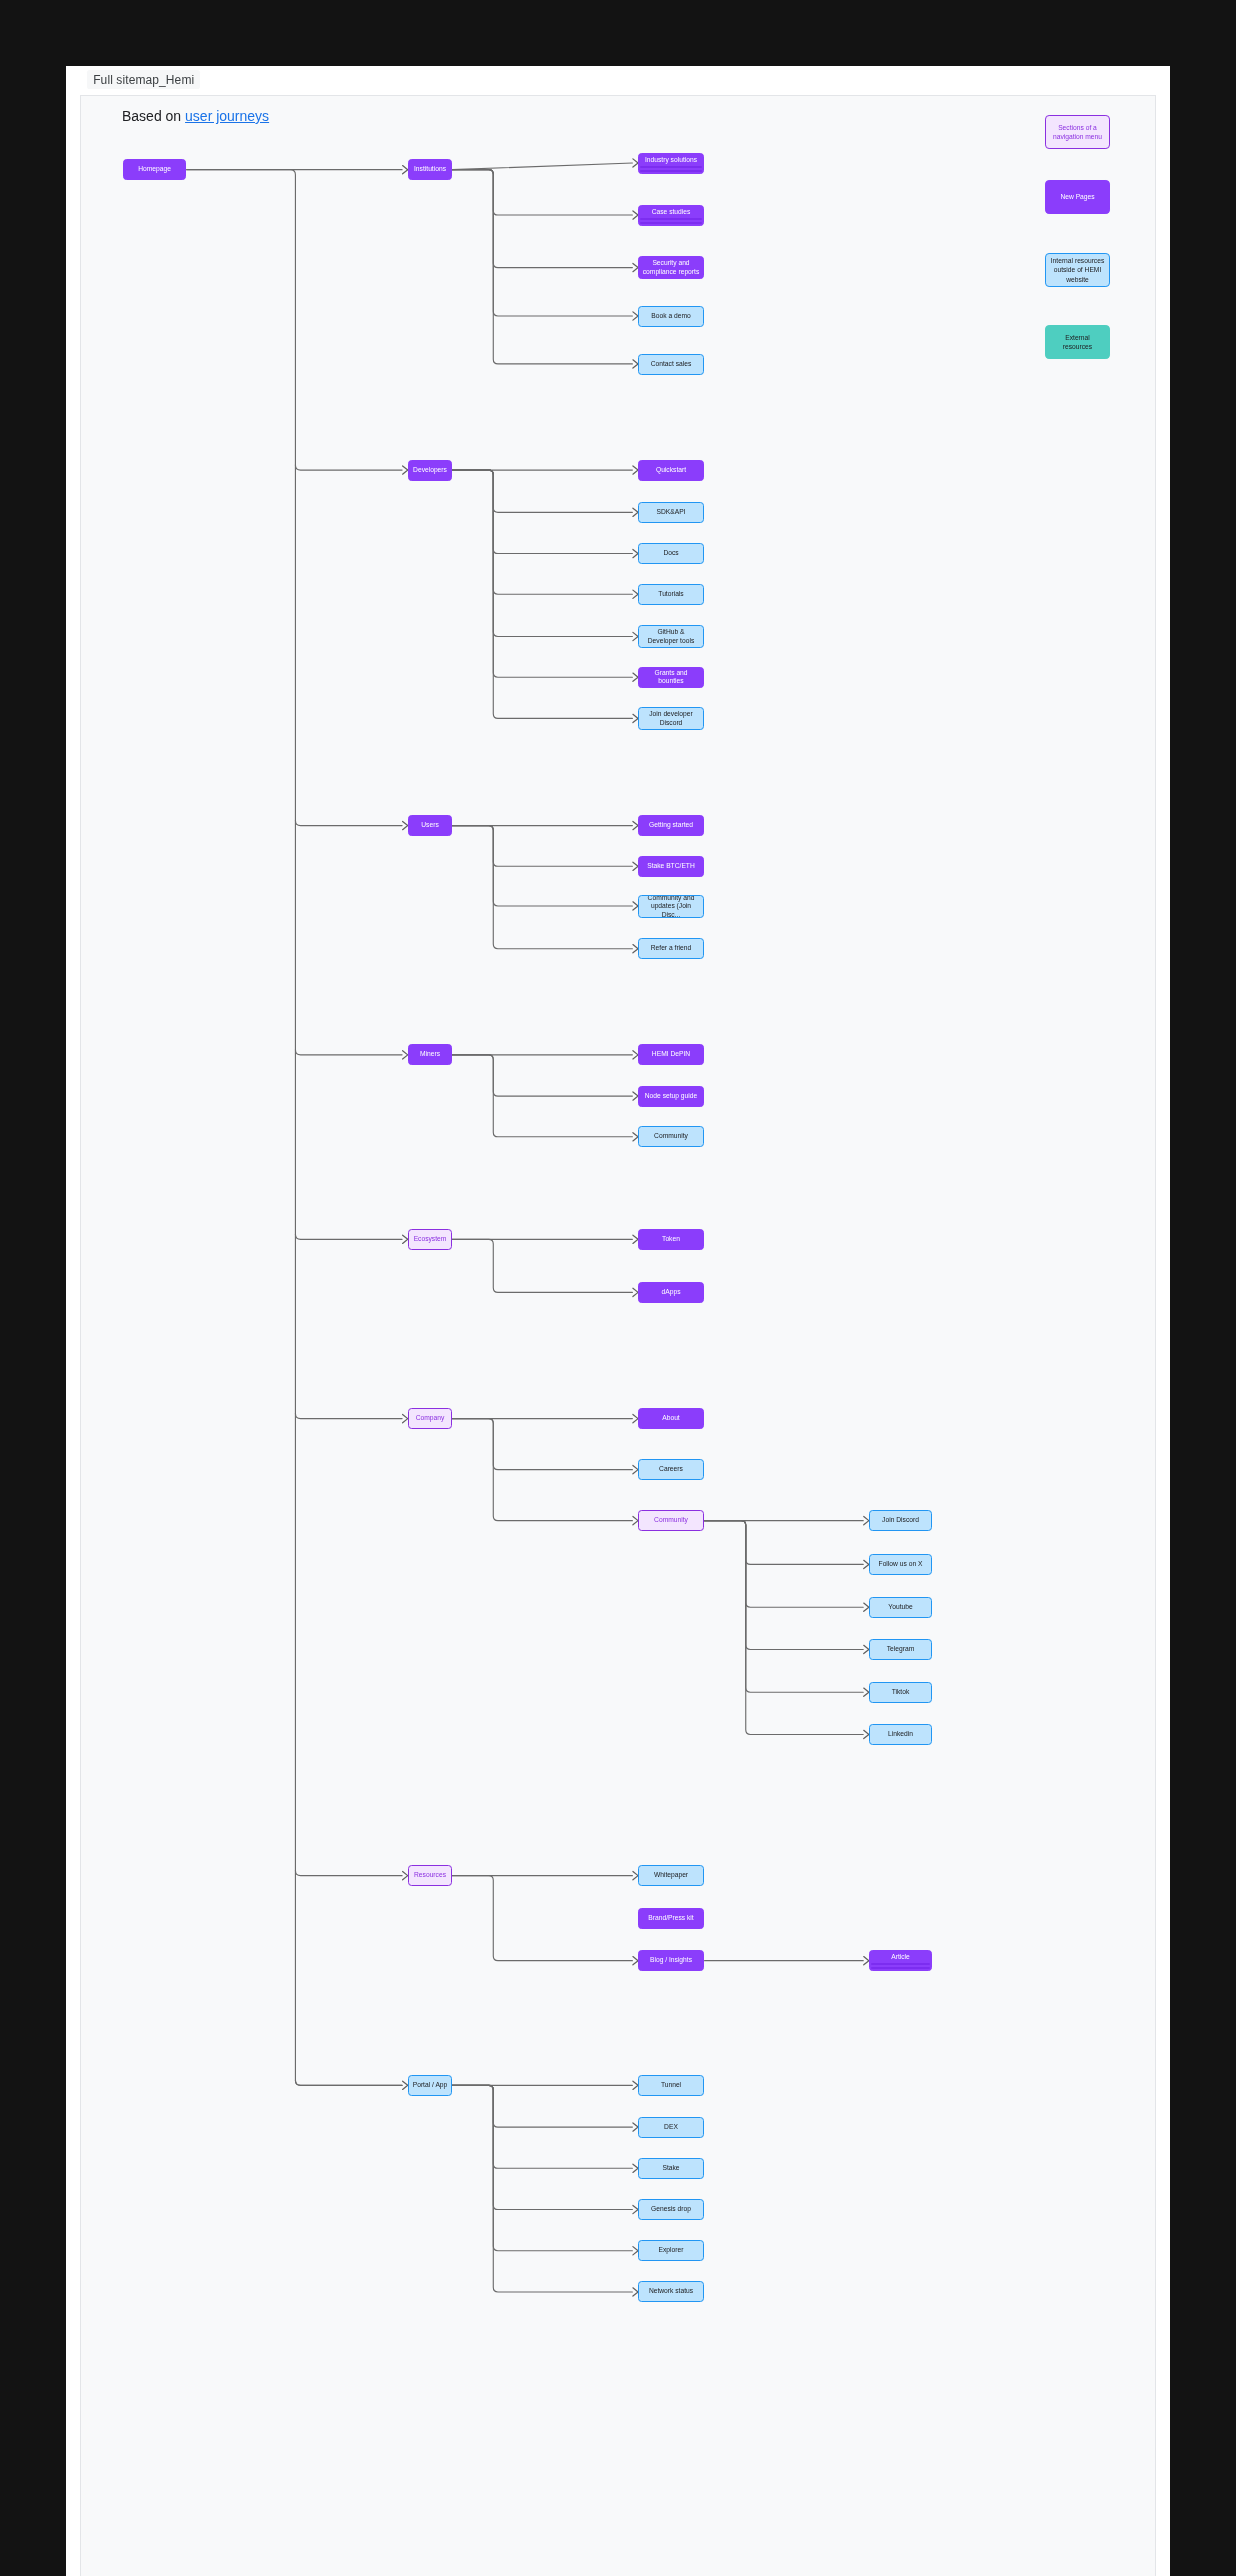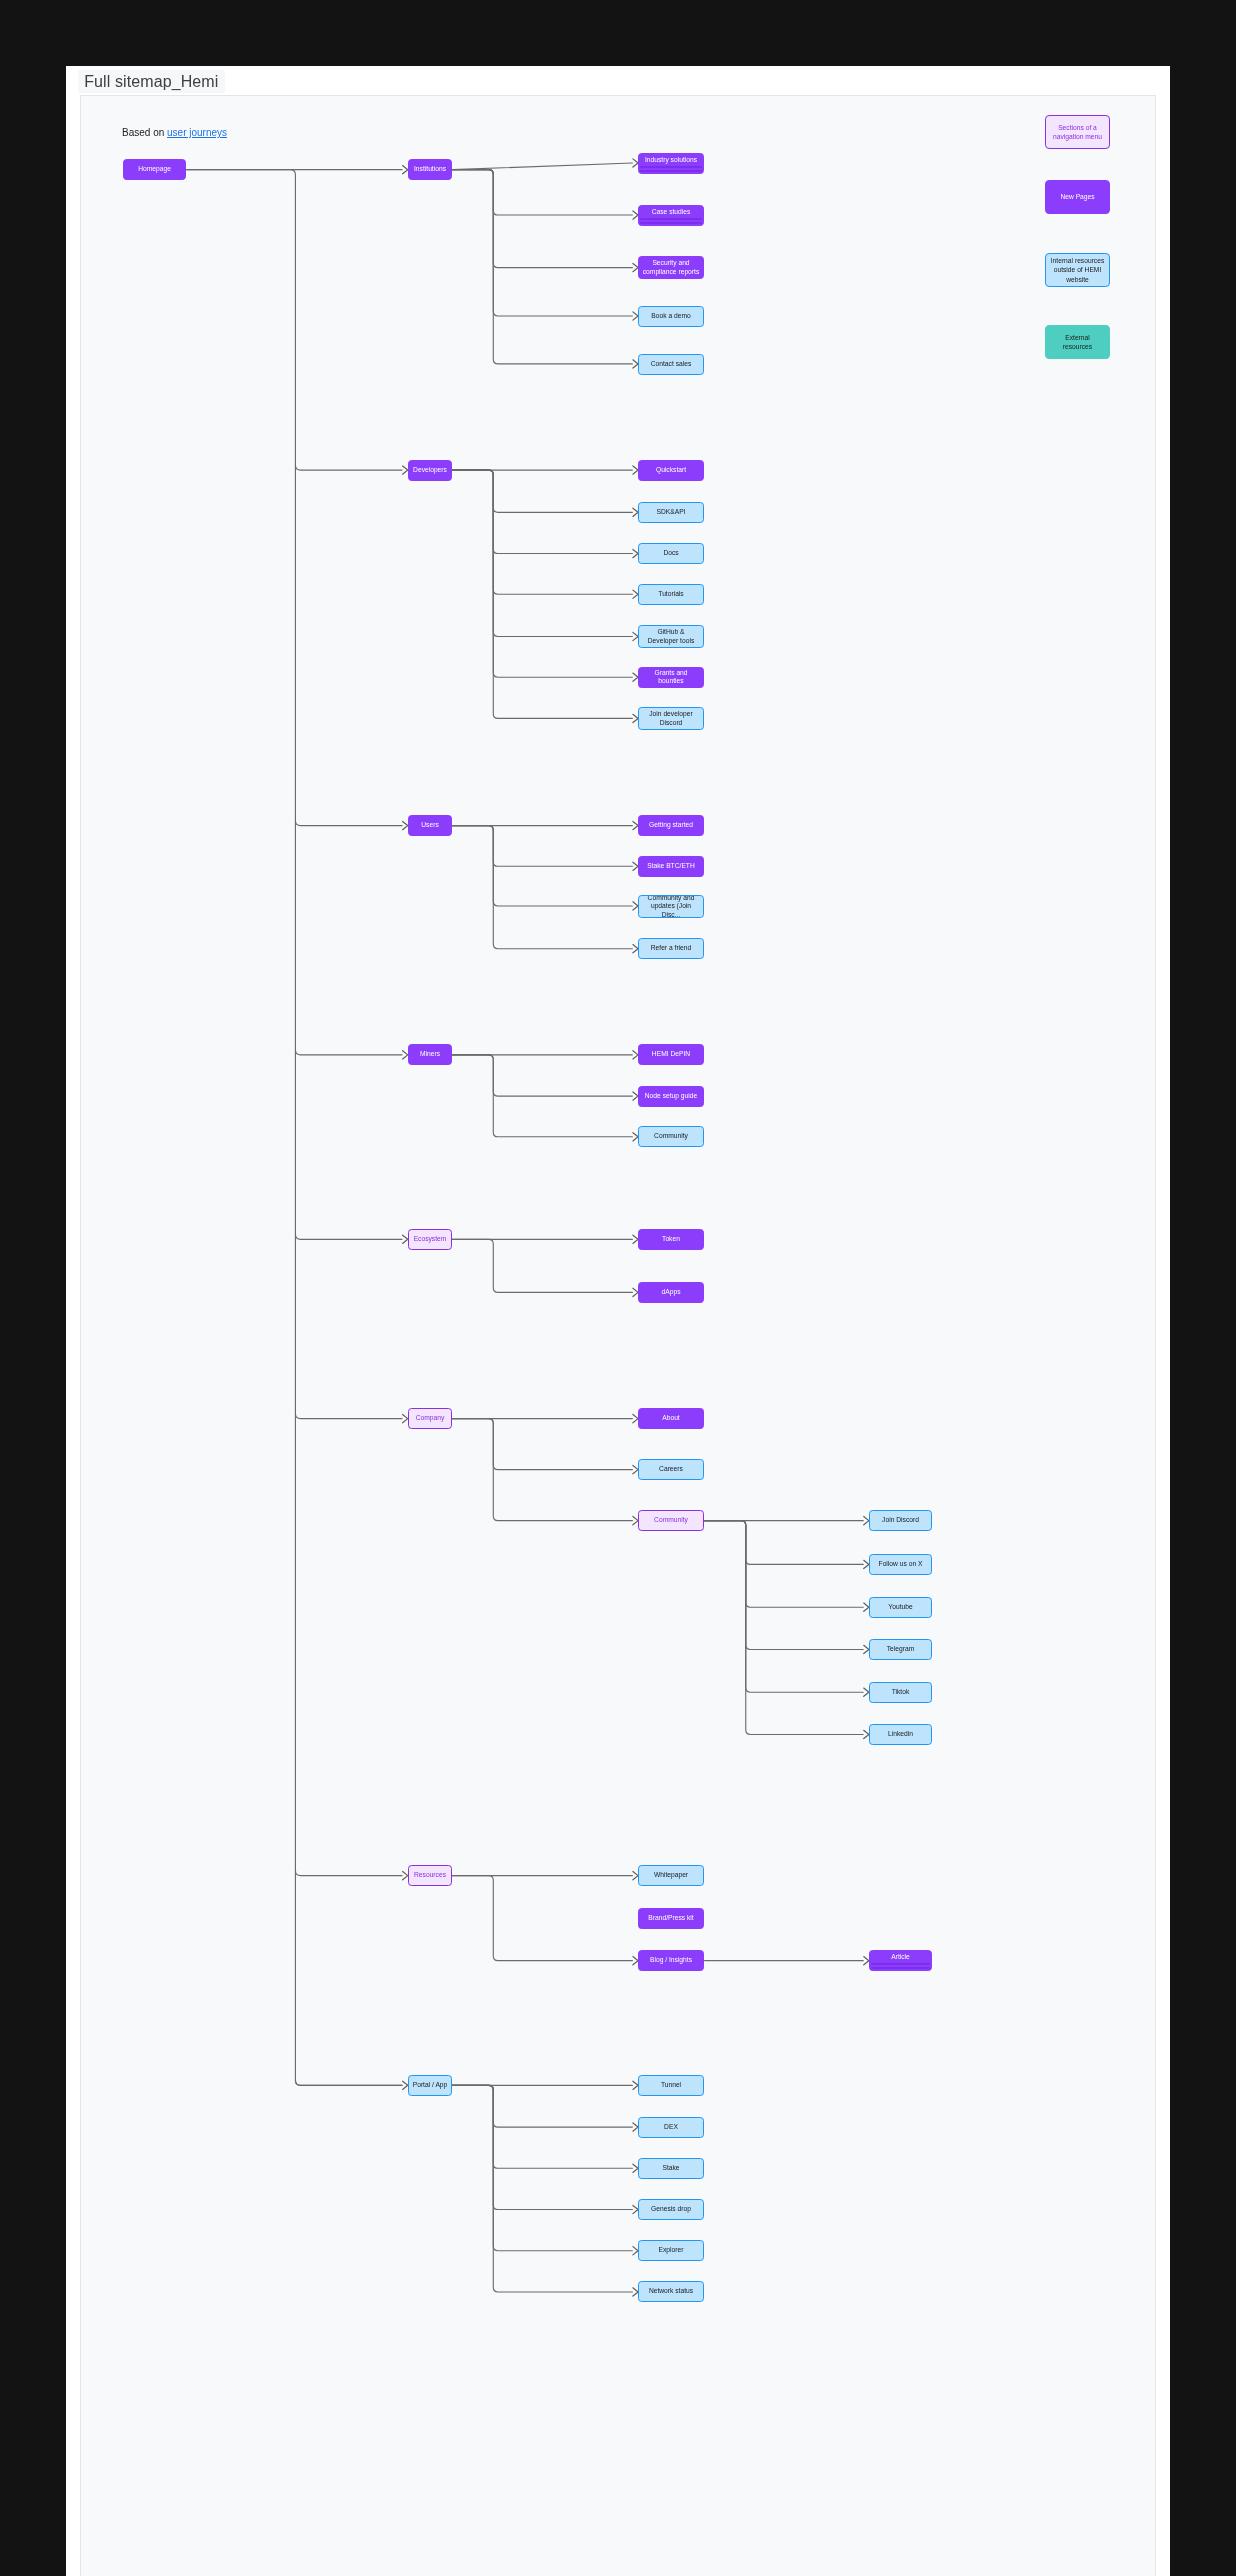--- a/index.html
+++ b/index.html
@@ -16,45 +16,44 @@
   }
   
   #panel {
     position: absolute;
     left: 66px; top: 66px;
     width: 1104px; height: 2665px;
     background: #ffffff;
   }
   #doc-title {
     position: absolute;
-    left: 78px; top: 70px;
-    font-size: 16px;
+    left: 87px; top: 70px;
+    font-size: 12px;
     color: #3c4043;
     background: #f6f7f8;
     padding: 2.6px 6.2px;
     border-radius: 2.6px;
     letter-spacing: 0.1px;
     white-space: nowrap;
   }
   
   #canvas {
     position: absolute;
     left: 80px; top: 95px;
     width: 1076px; height: 2620px;
     background: #f8f9fa;
     border: 1px solid #e3e5e8;
     overflow: hidden;
   }
   #subtitle {
     position: absolute;
     left: 122px; top: 108px;
-    font-size: 10px;
+    font-size: 14px;
     color: #202124;
     white-space: nowrap;
-    margin-top: 19px;
   }
   #subtitle a {
     color: #1a73e8;
     text-decoration: underline;
   }
 
   
   .node {
     position: absolute;
     display: flex;

